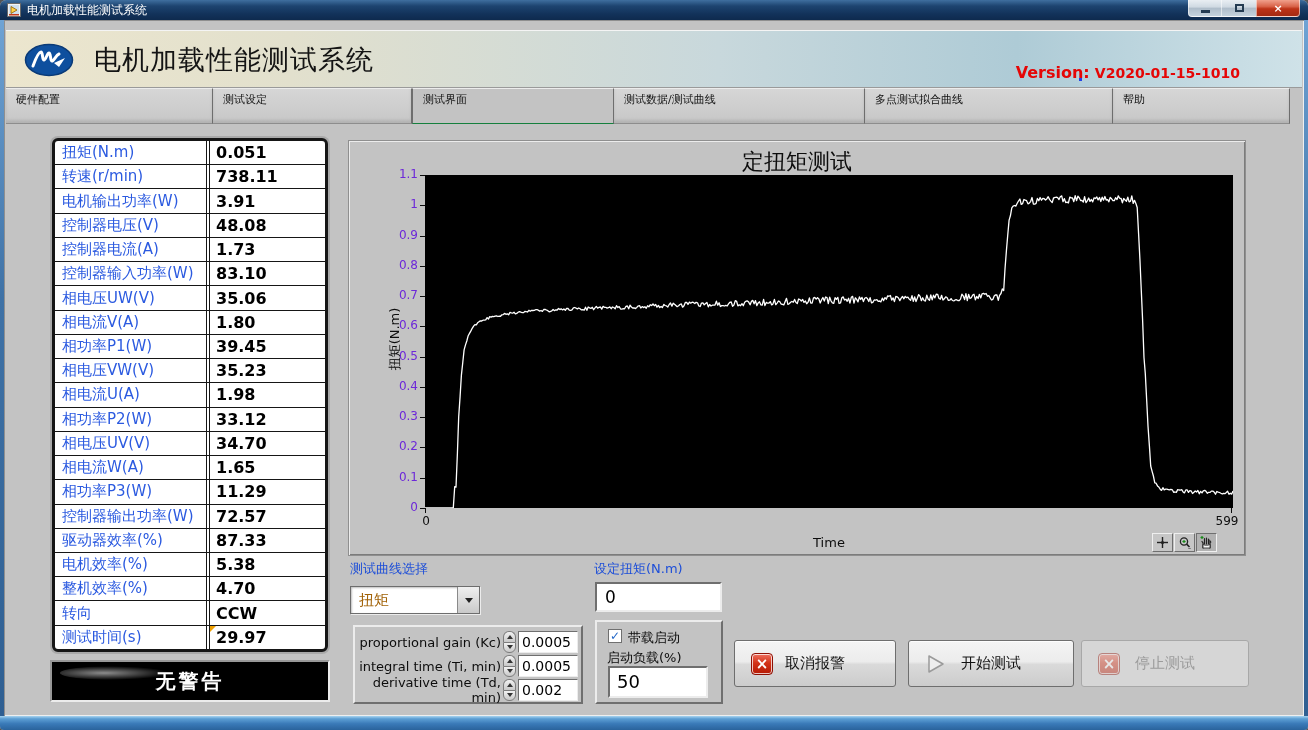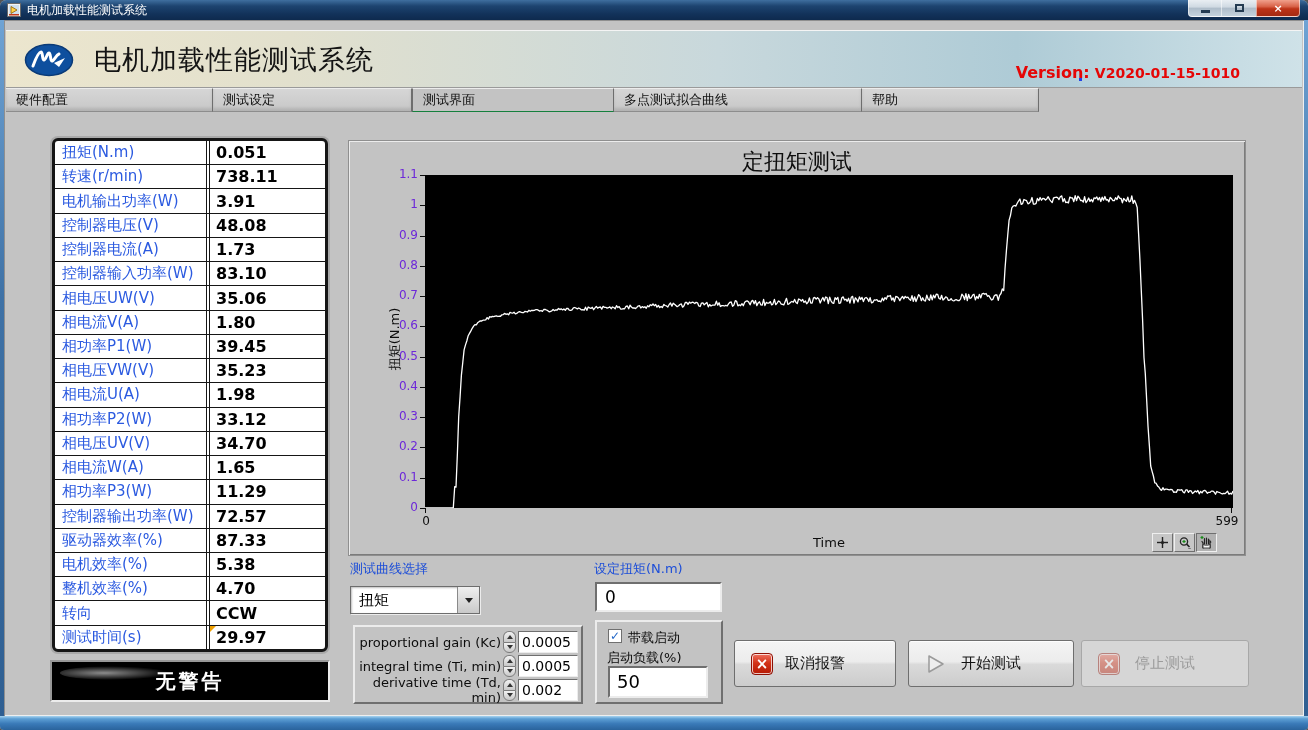--- a/index.html
+++ b/index.html
@@ -33,21 +33,21 @@
     border-top:1px solid #f4f4f4;border-bottom:1px solid #9a9a9a;
     background:linear-gradient(90deg,#ece6ce 0%,#e2e0cd 22%,#c8d8dc 55%,#aecbd6 78%,#cfe2e8 100%);}
   .logo{position:absolute;left:18px;top:12px;width:50px;height:34px;}
   .app-title{position:absolute;left:88px;top:11px;font-size:27px;color:#141414;letter-spacing:1px;}
   .version{position:absolute;right:62px;top:32px;color:#e50606;white-space:nowrap;}
   .version .vlab{font-size:16px;font-weight:bold;}
   .version .vval{font-size:14px;font-weight:bold;}
   .stray-dot{position:absolute;left:1073px;top:47px;width:3px;height:3px;background:#2343e8;}
   
   .tabbar{position:absolute;left:6px;top:88px;width:1296px;height:24px;display:flex;}
-  .tab{height:24px;line-height:22px;padding-left:10px;font-size:13px;color:#111;
+  .tab{height:36px;line-height:22px;padding-left:10px;font-size:11px;color:#111;
     background:linear-gradient(180deg,#d6d6d6,#c7c7c7);
     border-right:1px solid #6e6e6e;border-top:1px solid #ececec;
     border-bottom:1px solid #8d8d8d;box-shadow:inset 0 -3px 3px rgba(0,0,0,.10);}
   .tab.active{background:#c3c3c3;border-bottom:1px solid #15803d;box-shadow:none;border-left:1px solid #6e6e6e;}
   
   .mtable{position:absolute;left:52px;top:138px;width:276px;height:514px;background:#fff;
     border:3px solid #161616;border-radius:6px;box-shadow:0 0 0 2px #a9a9a9;
     display:flex;flex-direction:column;overflow:hidden;}
   .mrow{flex:1;display:flex;border-bottom:1px solid #161616;}
   .mrow.last{border-bottom:none;}
@@ -77,21 +77,21 @@
     transform:rotate(-90deg);transform-origin:center;}
   .xlabel{position:absolute;left:779px;top:535px;width:100px;text-align:center;font-size:13px;color:#0d0d0d;}
   .palette{position:absolute;left:1151px;top:533px;display:flex;}
   .ptool{width:21px;height:19px;margin-left:1px;background:#c6c6c6;border:1px solid;
     border-color:#efefef #6f6f6f #6f6f6f #efefef;display:flex;align-items:center;justify-content:center;}
   .ptool.pressed{background:#b2b2b2;border-color:#6f6f6f #efefef #efefef #6f6f6f;}
   
   .ctl-label{position:absolute;font-size:13px;color:#1d4ed8;}
   .dropdown{position:absolute;left:350px;top:586px;width:130px;height:28px;background:#fff;
     border:1px solid #6d6d6d;box-shadow:inset 1px 1px 2px rgba(0,0,0,.25), 1px 1px 0 #ececec;display:flex;}
-  .dropdown .dval{flex:1;font-size:15px;line-height:26px;padding-left:8px;color:#000000;}
+  .dropdown .dval{flex:1;font-size:15px;line-height:26px;padding-left:8px;color:#a16207;}
   .dropbtn{width:22px;border-left:1px solid #8a8a8a;background:linear-gradient(180deg,#f0f0f0,#c9c9c9);
     display:flex;align-items:center;justify-content:center;}
   .arrow-down{width:0;height:0;border-left:4px solid transparent;border-right:4px solid transparent;border-top:5px solid #222;}
   .cluster{position:absolute;border:2px solid;border-color:#ececec #6f6f6f #6f6f6f #ececec;background:#c3c3c3;}
   .pid{left:353px;top:625px;width:230px;height:79px;padding-top:3px;}
   .pidrow{display:flex;align-items:center;height:24px;}
   .pidlab{width:146px;text-align:right;font-size:13px;color:#0d0d0d;}
   .spin{width:13px;height:22px;margin-left:2px;display:flex;flex-direction:column;}
   .spinbtn{flex:1;background:linear-gradient(180deg,#f2f2f2,#c8c8c8);border:1px solid #7d7d7d;
     display:flex;align-items:center;justify-content:center;}
@@ -165,20 +165,21 @@
       <span class="vlab">Version:</span>
       <span class="vval">V2020-01-15-1010</span>
     </div>
     <div class="stray-dot"></div>
   </div>
 
   <div class="tabbar">
       <div class="tab" style="width: 207px;">硬件配置</div>
       <div class="tab" style="width: 199px;">测试设定</div>
       <div class="tab active" style="width: 202px;">测试界面</div>
+      <div class="tab" style="width: 251px;">测试数据/测试曲线</div>
       <div class="tab" style="width: 248px;">多点测试拟合曲线</div>
       <div class="tab" style="width: 177px;">帮助</div>
     </div>
 
   <div class="mtable">
       <div class="mrow">
         <div class="mlabel">扭矩(N.m)</div>
         <div class="mval">0.051</div>
       </div>
       <div class="mrow">

